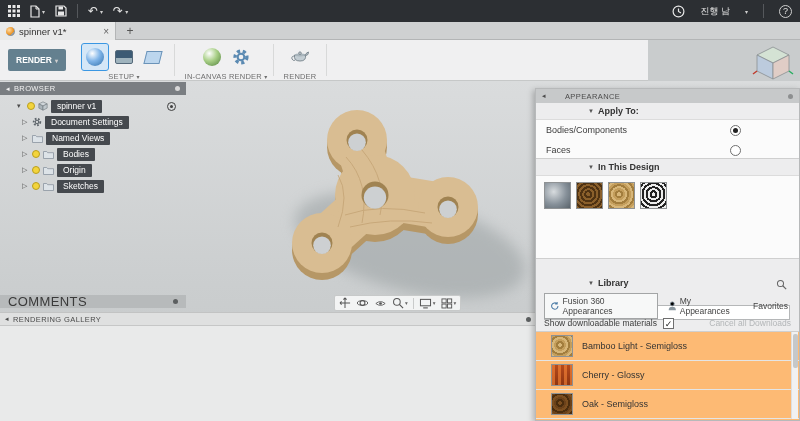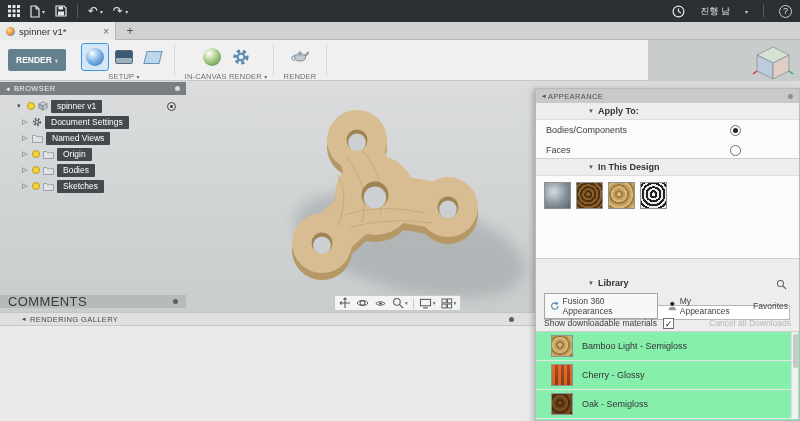--- a/index.html
+++ b/index.html
@@ -86,29 +86,29 @@
 
   
   .comments { position:absolute; left:0; top:295px; width:186px; height:13px; background:#b7babb;
               display:flex; align-items:center; padding:0 8px; font-size:13px; color:#3a3a3a;
               letter-spacing:.4px; }
   .dot-dark { margin-left:auto; width:5px; height:5px; border-radius:50%; background:#5c5f60; }
 
   
   .gallery-bar { position:absolute; left:0; top:312px; width:536px; height:14px; background:#dfe0e0;
                  border-top:1px solid #c2c3c3; border-bottom:1px solid #c6c7c7; display:flex;
-                 align-items:center; gap:4px; padding:0 22px; font-size:7.5px; color:#4a4a4a;
+                 align-items:center; gap:4px; padding:0 5px; font-size:7.5px; color:#4a4a4a;
                  letter-spacing:.4px; }
   .gallery-body { position:absolute; left:0; top:326px; width:536px; height:95px; background:#e9eaea; }
 
   
   .appearance { position:absolute; left:535px; top:88px; width:265px; height:333px; background:#ededee;
                 border:1px solid #b7b9ba; box-shadow:-2px 2px 6px rgba(0,0,0,.25); font-size:9px; }
   .ap-hdr { position:absolute; left:0; top:0; width:100%; height:14px; background:#c7c9ca;
-            color:#4c4c4c; font-size:7.5px; display:flex; align-items:center; gap:2px; padding:0 6px;
+            color:#4c4c4c; font-size:7.5px; display:flex; align-items:center; gap:19px; padding:0 6px;
             letter-spacing:.4px;justify-content:center; }
   .sec-title { position:absolute; left:0; width:100%; height:16px; display:flex; align-items:center;
                gap:4px; padding:0 8px; font-weight:bold; font-size:9px; color:#333;margin-left:44px; }
   .sec-caret { font-size:6px; color:#555; }
   .whitebox { position:absolute; left:0; width:100%; background:#fbfbfb; border-top:1px solid #dcdcdc;
               border-bottom:1px solid #cfcfcf; }
   .ap-row { height:20px; display:flex; align-items:center; padding:0 10px; color:#3c3c3c; }
   .radio { margin-left:auto; margin-right:48px; width:11px; height:11px; border:1px solid #6f6f6f;
            border-radius:50%; background:#fff; display:flex; align-items:center; justify-content:center;
            cursor:pointer; }
@@ -132,21 +132,21 @@
   .search-ic { position:absolute; right:3px; top:2px; }
   .ap-tabs { position:absolute; left:0; top:208px; width:100%; height:18px; display:flex;
              align-items:center; gap:7px; padding:0 8px; color:#444; font-size:8.5px; }
   .ap-tab { display:flex; align-items:center; gap:3px; cursor:pointer; padding:2px 3px; }
   .ap-tab.active { border:1px solid #a3a5a6; background:#f7f8f8; padding:2px 5px; }
   .ap-dl { position:absolute; left:0; top:226px; width:100%; height:16px; display:flex;
            align-items:center; padding:0 8px; font-size:8.5px; color:#3c3c3c; gap:6px; }
   .checkbox { width:11px; height:11px; border:1px solid #6f6f6f; background:#fff; font-size:9px;
               line-height:10px; text-align:center; color:#222; cursor:pointer; }
   .cancel-dl { margin-left:auto; color:#b3b6b8; cursor:default; }
-  .ap-list { position:absolute; left:0; top:242px; width:100%; bottom:0; background:#86efac;
+  .ap-list { position:absolute; left:0; top:242px; width:100%; bottom:0; background:#fdba74;
              border-top:1px solid #cfcfcf; overflow:hidden; }
   .mat-row { height:29px; display:flex; align-items:center; gap:9px; padding-left:15px;
              border-bottom:1px solid #e4e5e5; cursor:pointer; }
   .mat-name { color:#333; font-size:9px; }
   .ap-scroll { position:absolute; right:1px; top:243px; bottom:1px; width:7px; background:#f1f1f2;
                border-left:1px solid #dedede; }
   .ap-scroll-thumb { position:absolute; left:1px; top:2px; width:5px; height:34px; background:#c6c8c9;
                      border-radius:2px; }
 </style>
 </head>
@@ -414,29 +414,29 @@
             <path d="M0.5 1.5 h3.2 l1 1.2 h5.8 v5.8 h-10z" fill="#dde3e8" stroke="#8a94a0" stroke-width="0.8"></path>
           </svg>
         <span class="chip">Named Views</span>
       </div>
       <div class="trow child">
         <span class="tw">▷</span>
         <span class="bulb"></span>
         <svg width="11" height="9" viewBox="0 0 11 9">
             <path d="M0.5 1.5 h3.2 l1 1.2 h5.8 v5.8 h-10z" fill="#dde3e8" stroke="#8a94a0" stroke-width="0.8"></path>
           </svg>
-        <span class="chip">Origin</span>
+        <span class="chip">Bodies</span>
       </div>
       <div class="trow child">
         <span class="tw">▷</span>
         <span class="bulb"></span>
         <svg width="11" height="9" viewBox="0 0 11 9">
             <path d="M0.5 1.5 h3.2 l1 1.2 h5.8 v5.8 h-10z" fill="#dde3e8" stroke="#8a94a0" stroke-width="0.8"></path>
           </svg>
-        <span class="chip">Bodies</span>
+        <span class="chip">Origin</span>
       </div>
       <div class="trow child">
         <span class="tw">▷</span>
         <span class="bulb"></span>
         <svg width="11" height="9" viewBox="0 0 11 9">
             <path d="M0.5 1.5 h3.2 l1 1.2 h5.8 v5.8 h-10z" fill="#dde3e8" stroke="#8a94a0" stroke-width="0.8"></path>
           </svg>
         <span class="chip">Sketches</span>
       </div>
     </div>

